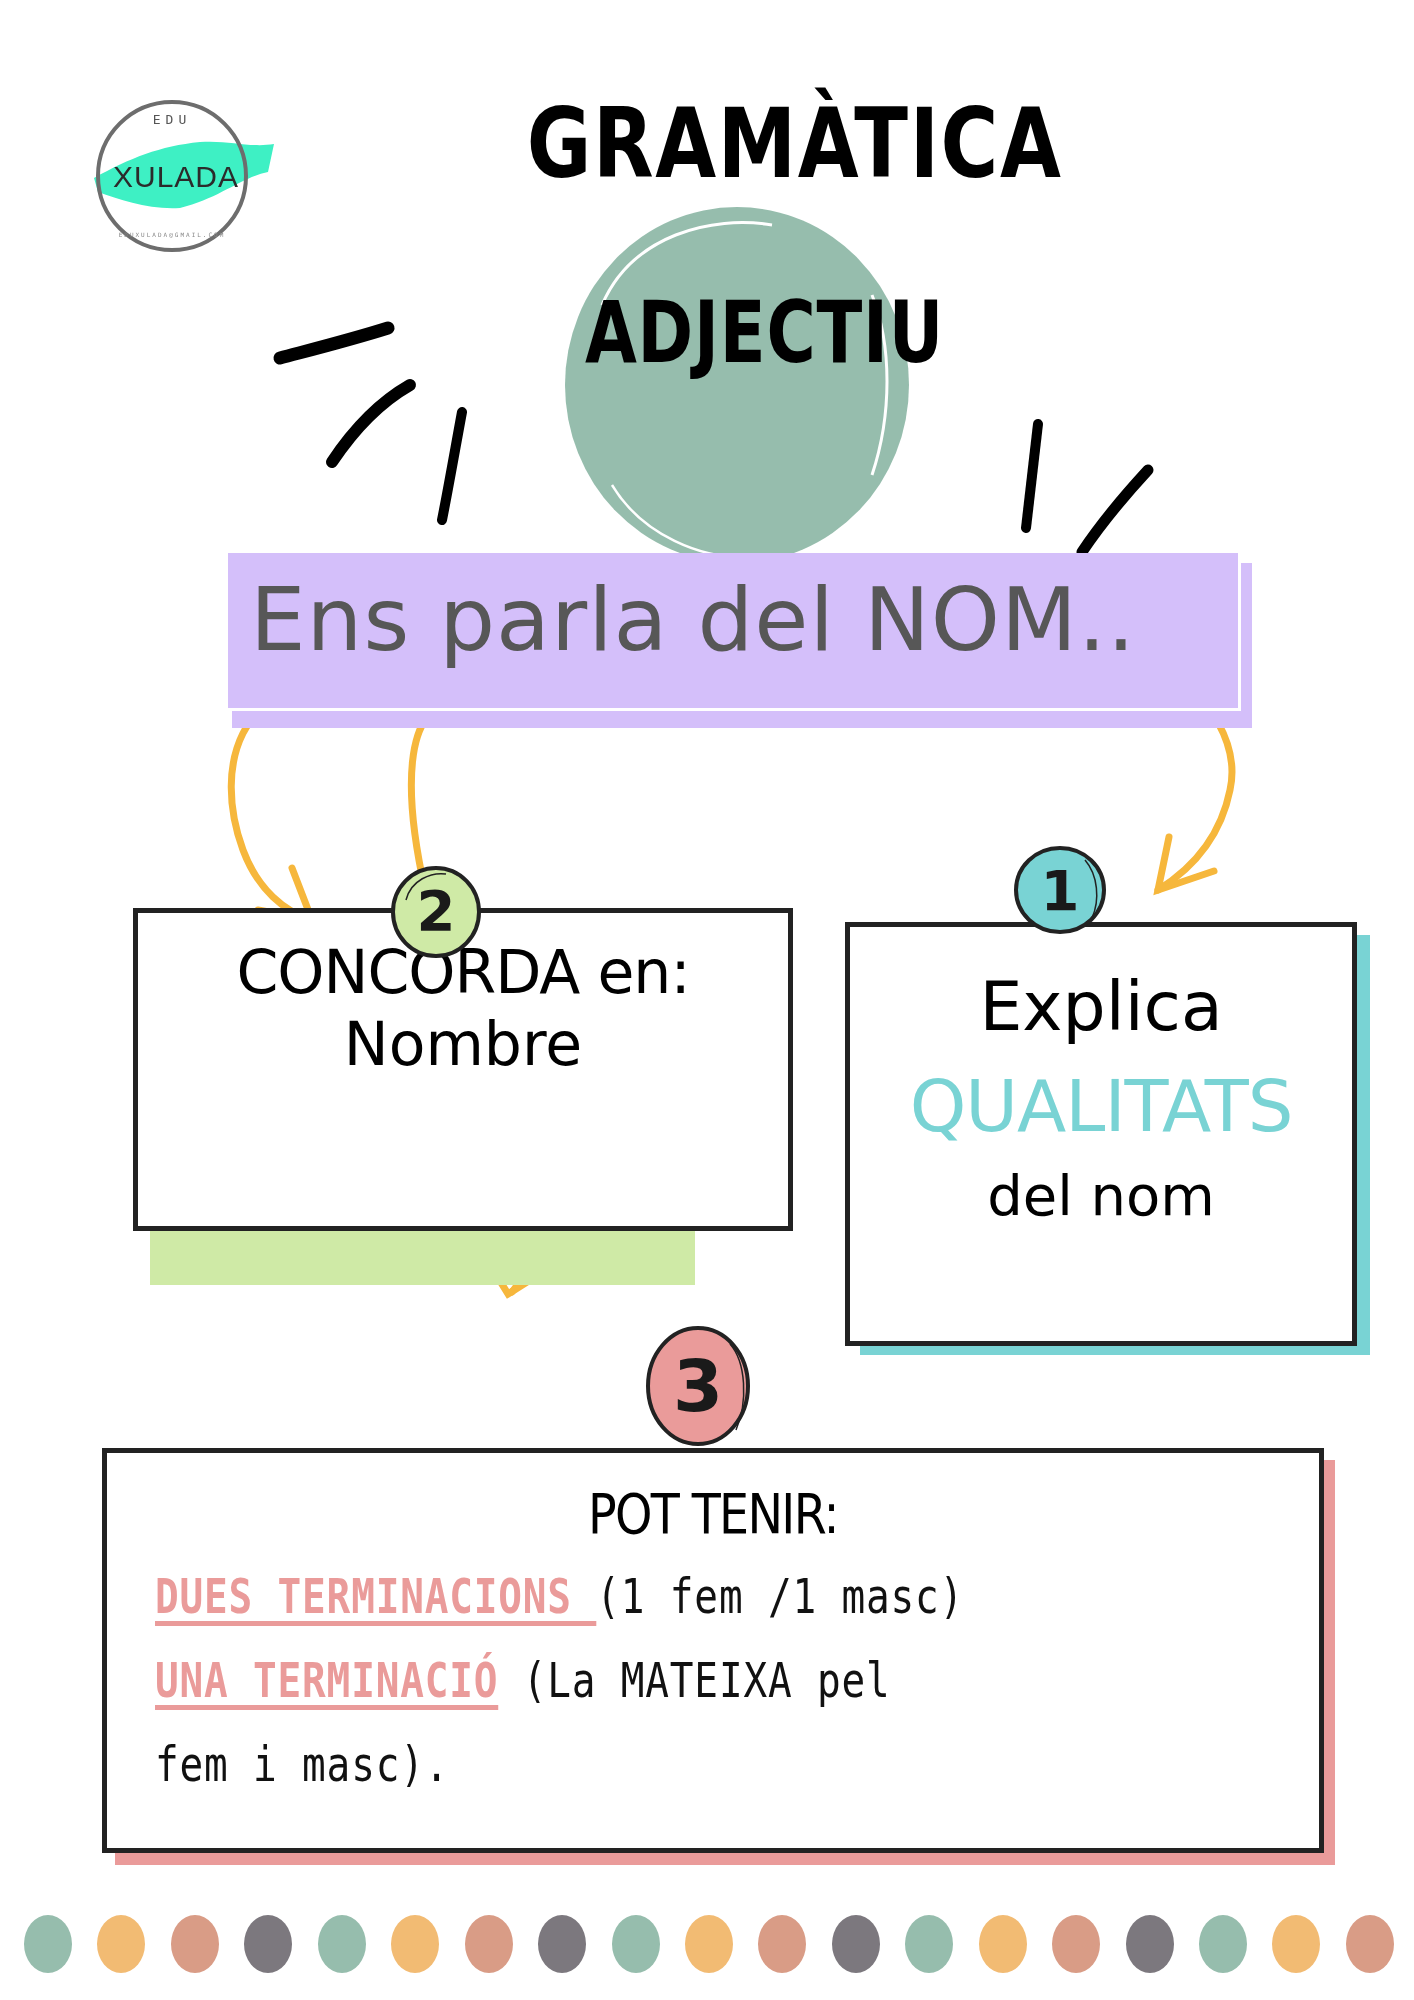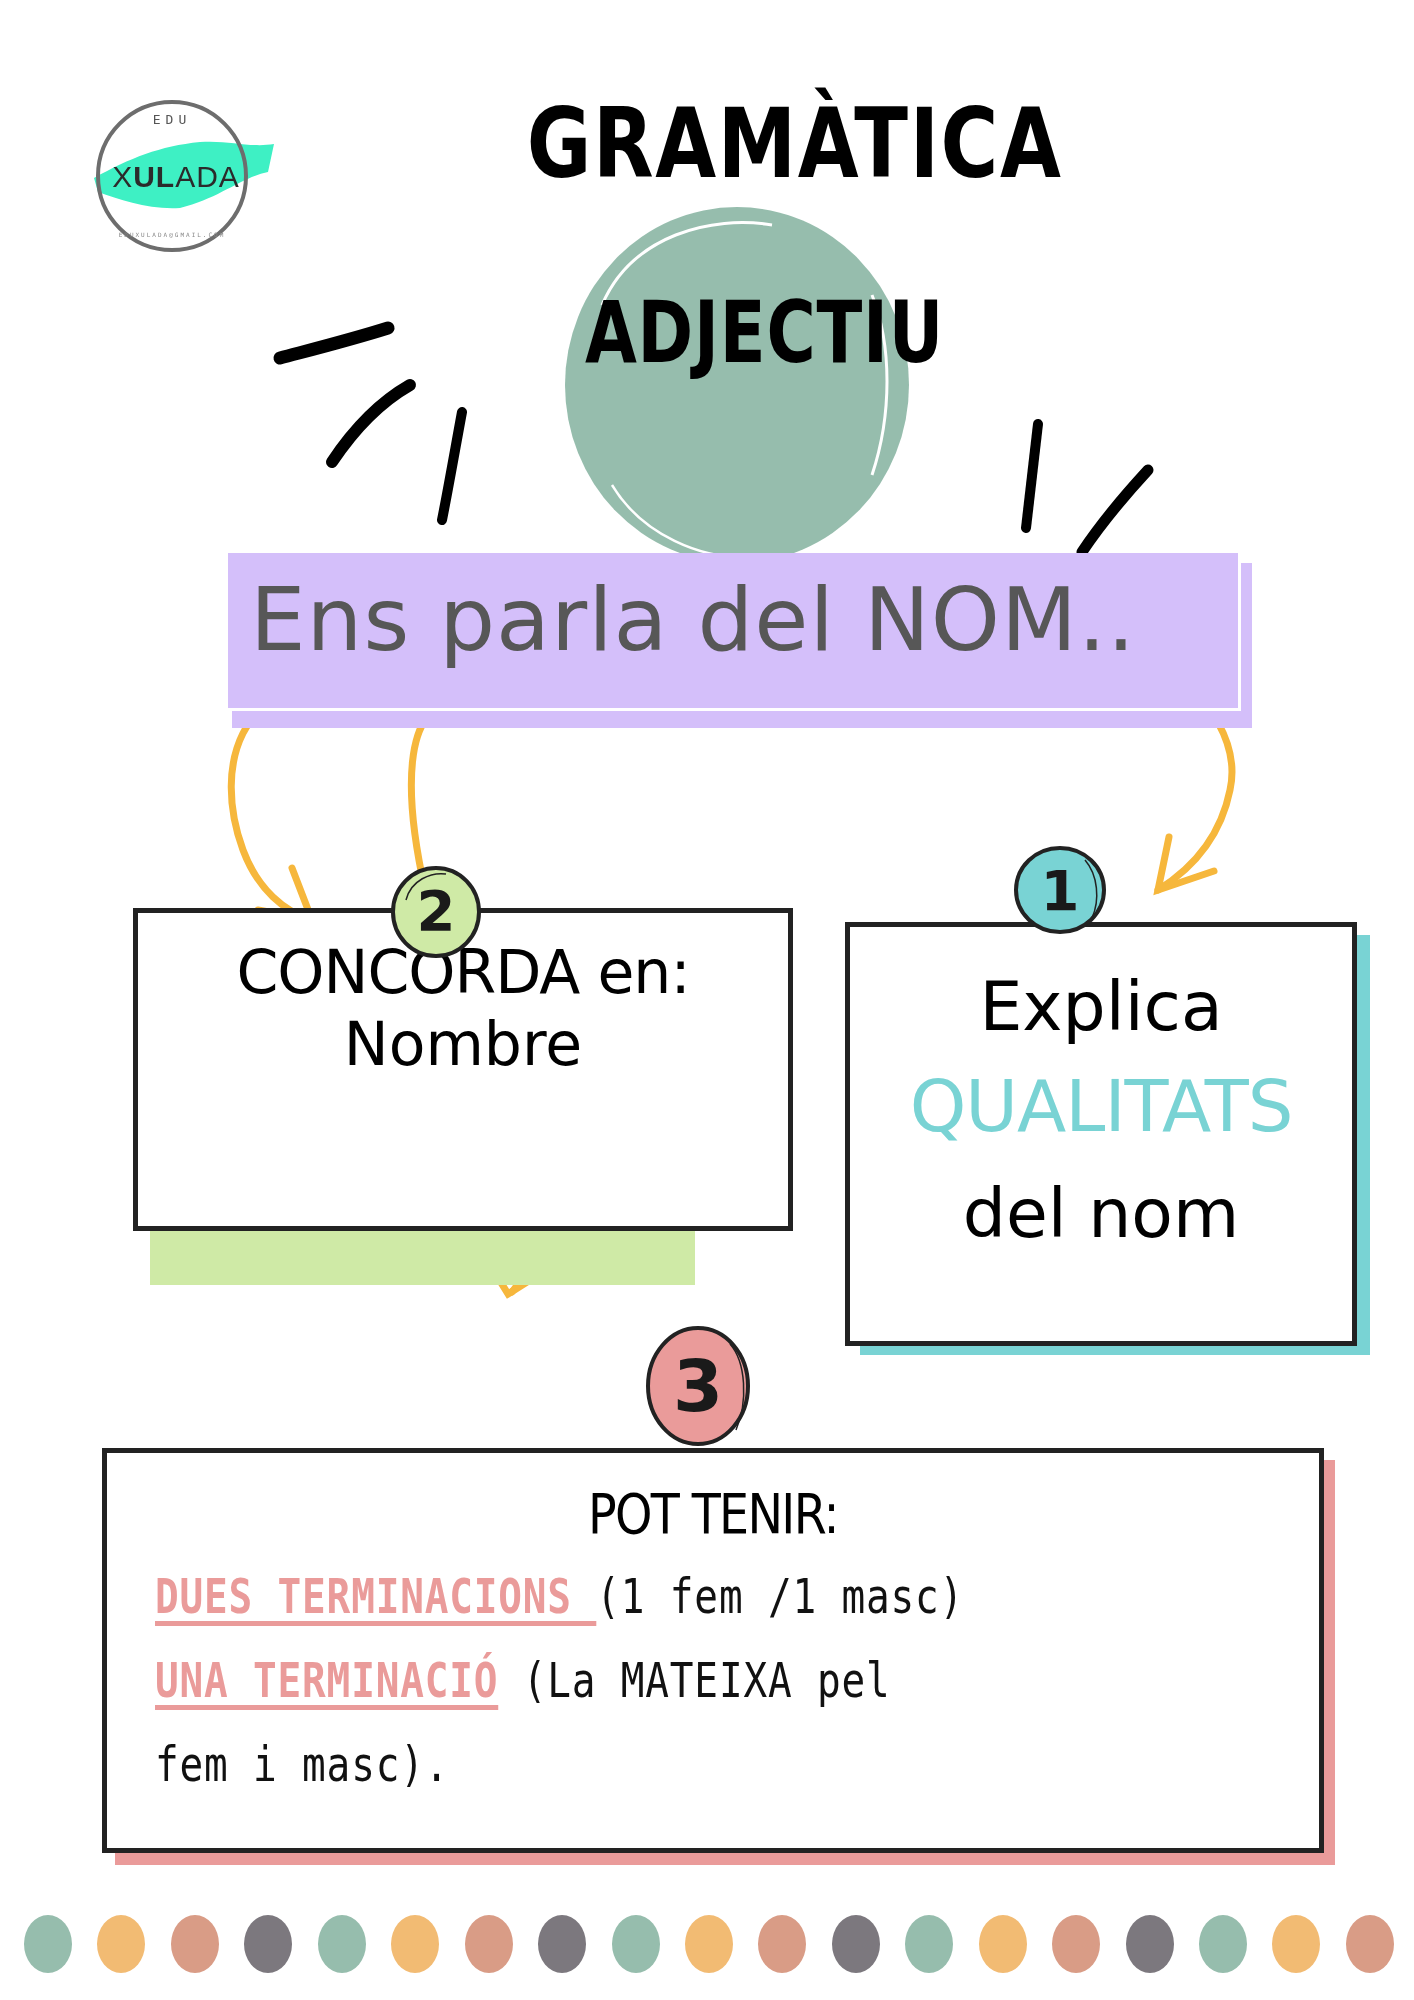--- a/index.html
+++ b/index.html
@@ -7,21 +7,21 @@
     body { position: relative; font-family: "DejaVu Sans", sans-serif; color: #111; }
 
     .abs { position: absolute; }
 
     
     .logo { left: 96px; top: 100px; width: 152px; height: 152px; }
     .logo-ring { position: absolute; inset: 0; border: 4px solid #6d6d6d; border-radius: 50%; background: transparent; }
     .logo-swash { position: absolute; left: -6px; top: 38px; width: 184px; height: 72px; }
     .logo-edu { position: absolute; top: 12px; left: 0; right: 0; text-align: center; font-family: "DejaVu Sans Mono", monospace; font-size: 13px; letter-spacing: 5px; color: #555; }
     .logo-name { position: absolute; top: 60px; left: -2px; right: -10px; text-align: center; font-family: "Liberation Sans", sans-serif; font-size: 30px; letter-spacing: 1px; color: #2b2b2b; }
-    .logo-name b { font-weight: 700; }
+    .logo-name b { font-weight: 400; }
     .logo-mail { position: absolute; bottom: 14px; left: 0; right: 0; text-align: center; font-family: "DejaVu Sans Mono", monospace; font-size: 6px; letter-spacing: 2px; color: #888; }
 
     
     .title { left: 480px; top: 88px; width: 520px; text-align: center; font-family: "DejaVu Sans", sans-serif; font-weight: bold; font-size: 96px; letter-spacing: 2px; color: #000; transform: scaleX(0.82); transform-origin: center; }
 
     
     .blob { left: 542px; top: 185px; width: 390px; height: 390px; }
     .blob-text { left: 542px; top: 282px; width: 390px; text-align: center; font-family: "DejaVu Sans", sans-serif; font-weight: bold; font-size: 86px; color: #000; transform: scaleX(0.78); transform-origin: center; letter-spacing: 1px; }
 
     
@@ -41,21 +41,21 @@
     .box2-shadow { left: 150px; top: 985px; width: 545px; height: 300px; background: #cfeaa6; }
     .box2 { left: 105px; top: 908px; width: 660px; height: 323px; margin-left: 28px; }
     .box2 .l1 { font-size: 60px; margin-top: 24px; letter-spacing: -1px; }
     .box2 .l2 { font-size: 60px; margin-top: 6px; }
     .box2 .l3 { font-size: 60px; margin-top: 2px; }
 
     .box1-shadow { left: 860px; top: 935px; width: 510px; height: 420px; background: #79d3d4; }
     .box1 { left: 845px; top: 922px; width: 512px; height: 424px; }
     .box1 .l1 { font-size: 68px; margin-top: 40px; }
     .box1 .l2 { font-size: 72px; margin-top: 18px; color: #79d3d4; letter-spacing: -1px; }
-    .box1 .l3 { font-size: 68px; margin-top: 26px; }
+    .box1 .l3 { font-size: 56px; margin-top: 15px; }
 
     .box3-shadow { left: 115px; top: 1460px; width: 1220px; height: 405px; background: #ea9b9a; }
     .box3 { left: 102px; top: 1448px; width: 1222px; height: 405px; padding: 20px 48px; }
     .box3 .head { text-align: center; font-size: 56px; color: #000; margin-top: 8px; letter-spacing: -2px; transform: scaleX(0.85); }
     .box3 .line { font-family: "DejaVu Sans Mono", monospace; font-size: 48px; color: #111; line-height: 84px; letter-spacing: 1px; transform: scaleX(0.82); transform-origin: left center; white-space: nowrap; }
     .box3 .hl { color: #ea9b9a; font-weight: bold; text-decoration: underline; text-decoration-thickness: 5px; text-underline-offset: 8px; }
     .box3 .line1 { margin-top: 8px; }
 
     
     .decor { left: 0; top: 0; width: 1414px; height: 2000px; pointer-events: none; }

